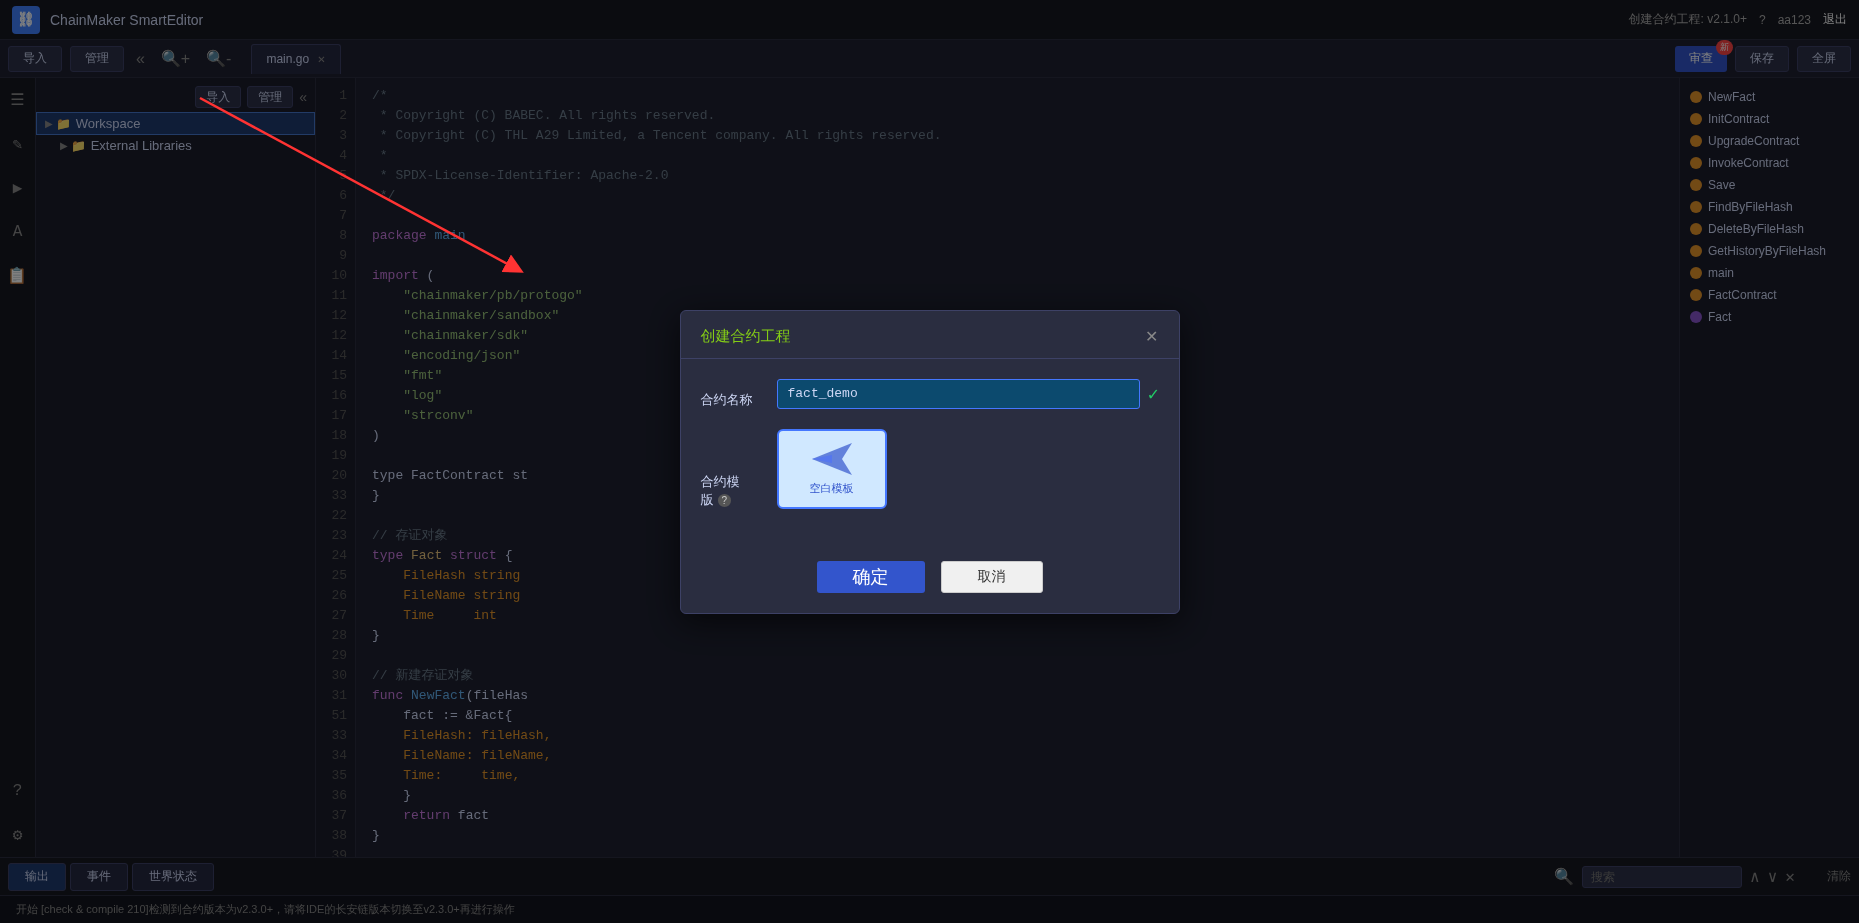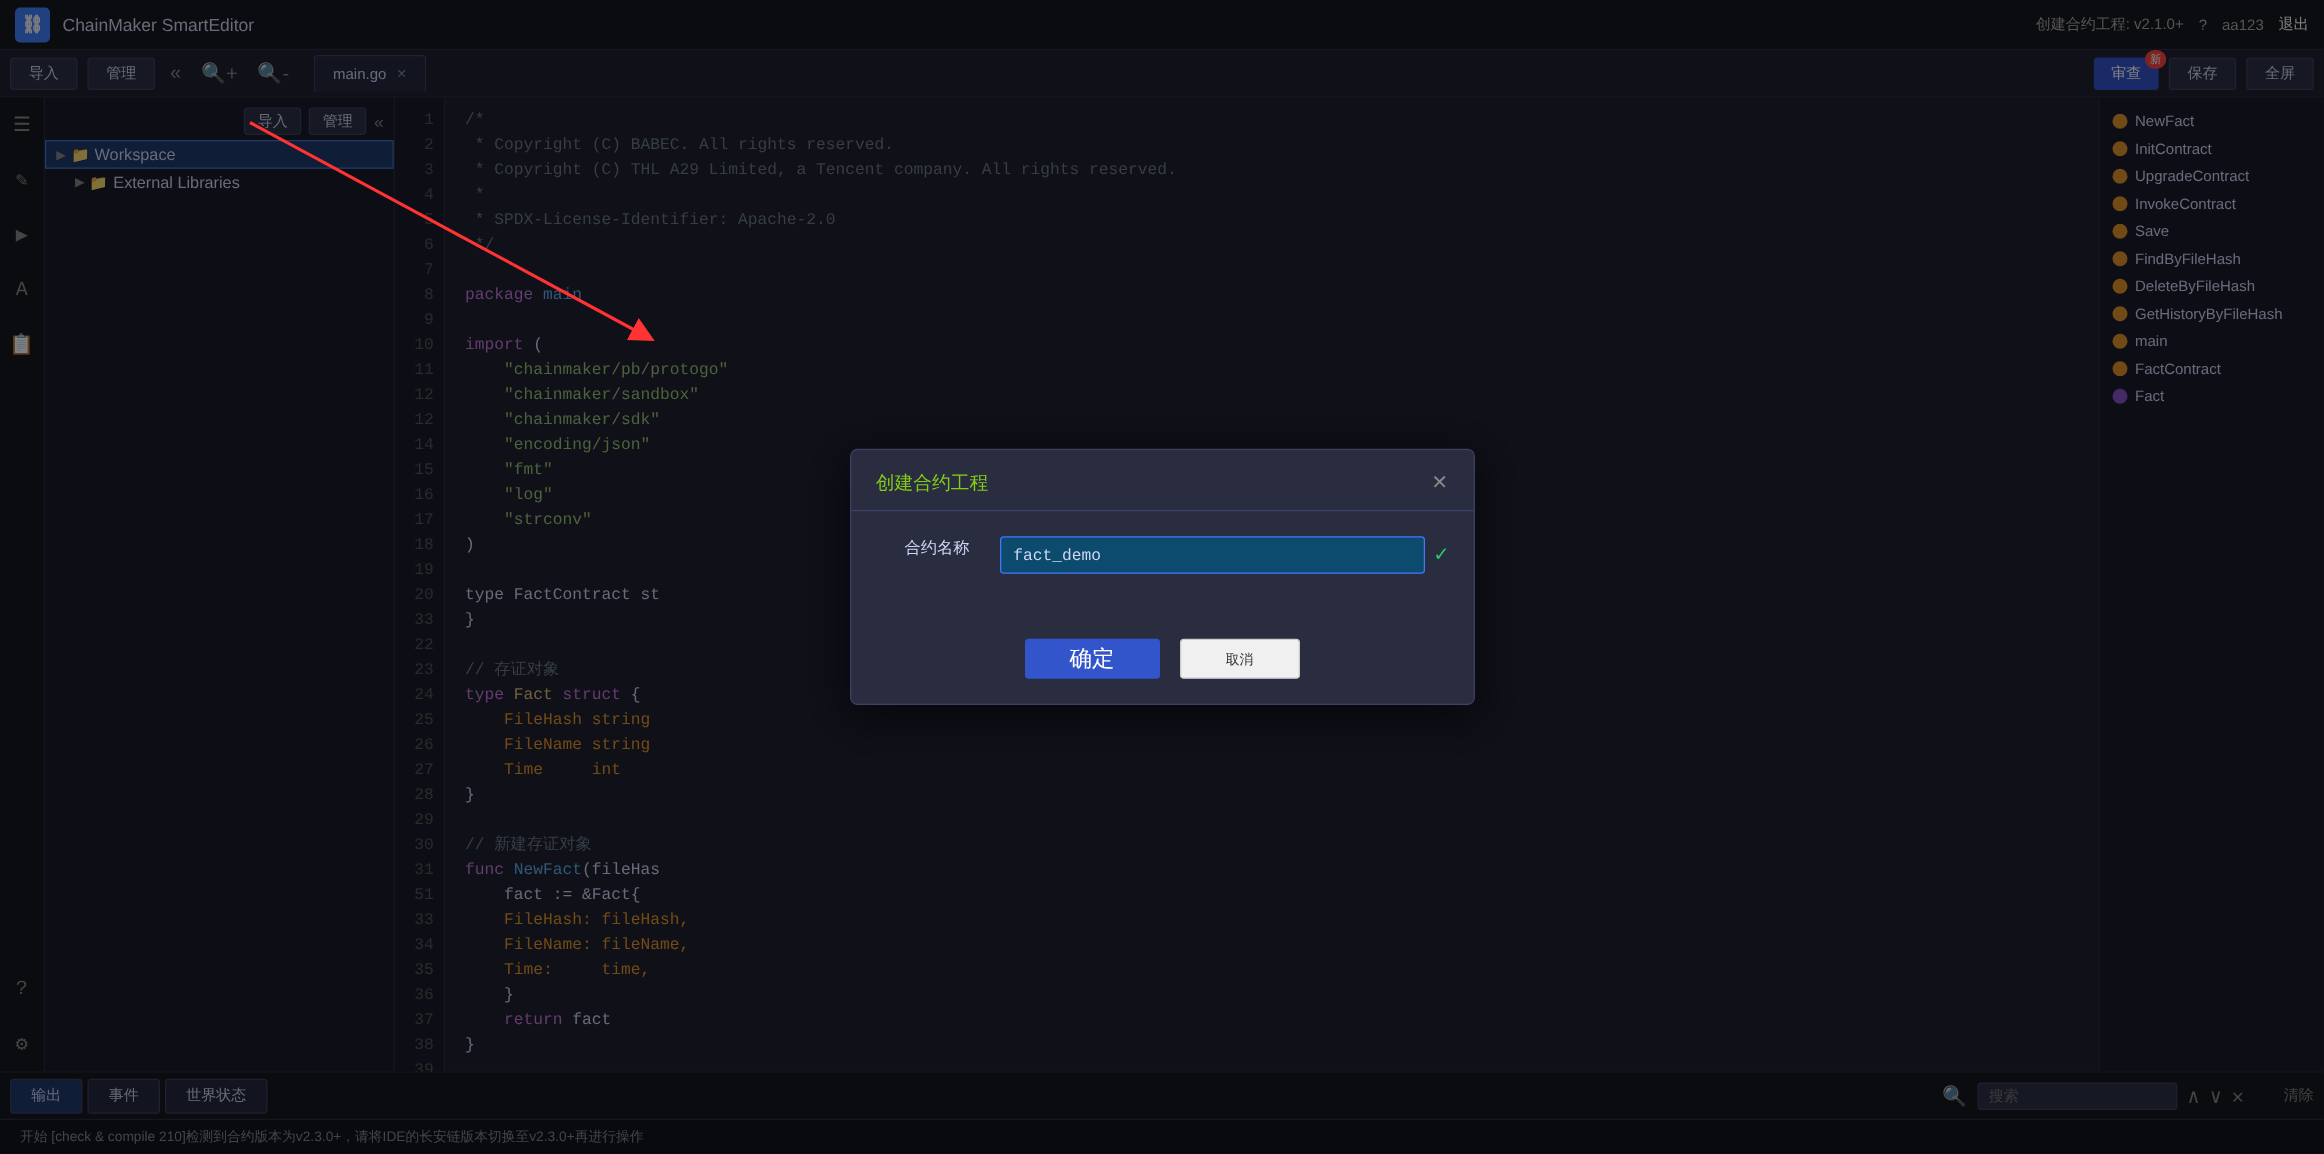--- a/index.html
+++ b/index.html
@@ -394,24 +394,23 @@
       font-size: 16px;
       cursor: pointer;
       background: none;
       border: none;
     }
     .dialog-body {
       padding: 20px 20px;
     }
     .dialog-row {
       display: flex;
-      align-items: flex-start;
+      align-items: flex-end;
       margin-bottom: 20px;
       gap: 16px;
-      margin-left: 23px;
     }
     .dialog-label {
       font-size: 13px;
       font-family: Arial, sans-serif;
       color: #cdd6f4;
       width: 60px;
       flex-shrink: 0;
     }
     .dialog-input-wrap {
       flex: 1;
@@ -470,21 +469,21 @@
       font-family: Arial, sans-serif;
       cursor: pointer;
     }
     .dialog-cancel-btn {
       height: 32px;
       padding: 0 36px;
       background: #f0f0f0;
       border: 1px solid #ccc;
       border-radius: 3px;
       color: #333;
-      font-size: 11px;
+      font-size: 14px;
       font-family: Liberation Sans, sans-serif;
       cursor: pointer;
     }
 
     
     .red-arrow-container {
       position: absolute;
       top: 78px;
       left: 60px;
       width: 520px;
@@ -690,20 +689,33 @@
       <button class="dialog-close">✕</button>
     </div>
     <div class="dialog-body">
       <div class="dialog-row">
         <span class="dialog-label">合约名称</span>
         <div class="dialog-input-wrap">
           <input class="dialog-input" type="text" value="fact_demo" style="">
           <span class="dialog-check">✓</span>
         </div>
       </div>
+      <div class="dialog-row">
+        <span class="dialog-label">
+          <span>合约模版</span><span style="background:#555;color:#ccc;border-radius:50%;font-size:10px;padding:1px 4px;margin-left:4px;">?</span>
+        </span>
+        <div class="template-card">
+
+          <svg width="44" height="36" viewBox="0 0 44 36">
+            <polygon points="2,18 42,2 32,18 42,34" fill="#3355cc" opacity="0.7"></polygon>
+            <polygon points="2,18 22,14 22,22" fill="#5577ee"></polygon>
+          </svg>
+          <span class="template-card-label">空白模板</span>
+        </div>
+      </div>
     </div>
     <div class="dialog-footer">
       <button class="dialog-ok-btn">确定</button>
       <button class="dialog-cancel-btn">取消</button>
     </div>
   </div>
 </div>
 
 <svg class="red-arrow-container" viewBox="0 0 520 230" style="position:absolute;top:78px;left:55px;width:520px;height:230px;pointer-events:none;z-index:200;">
   <defs>

